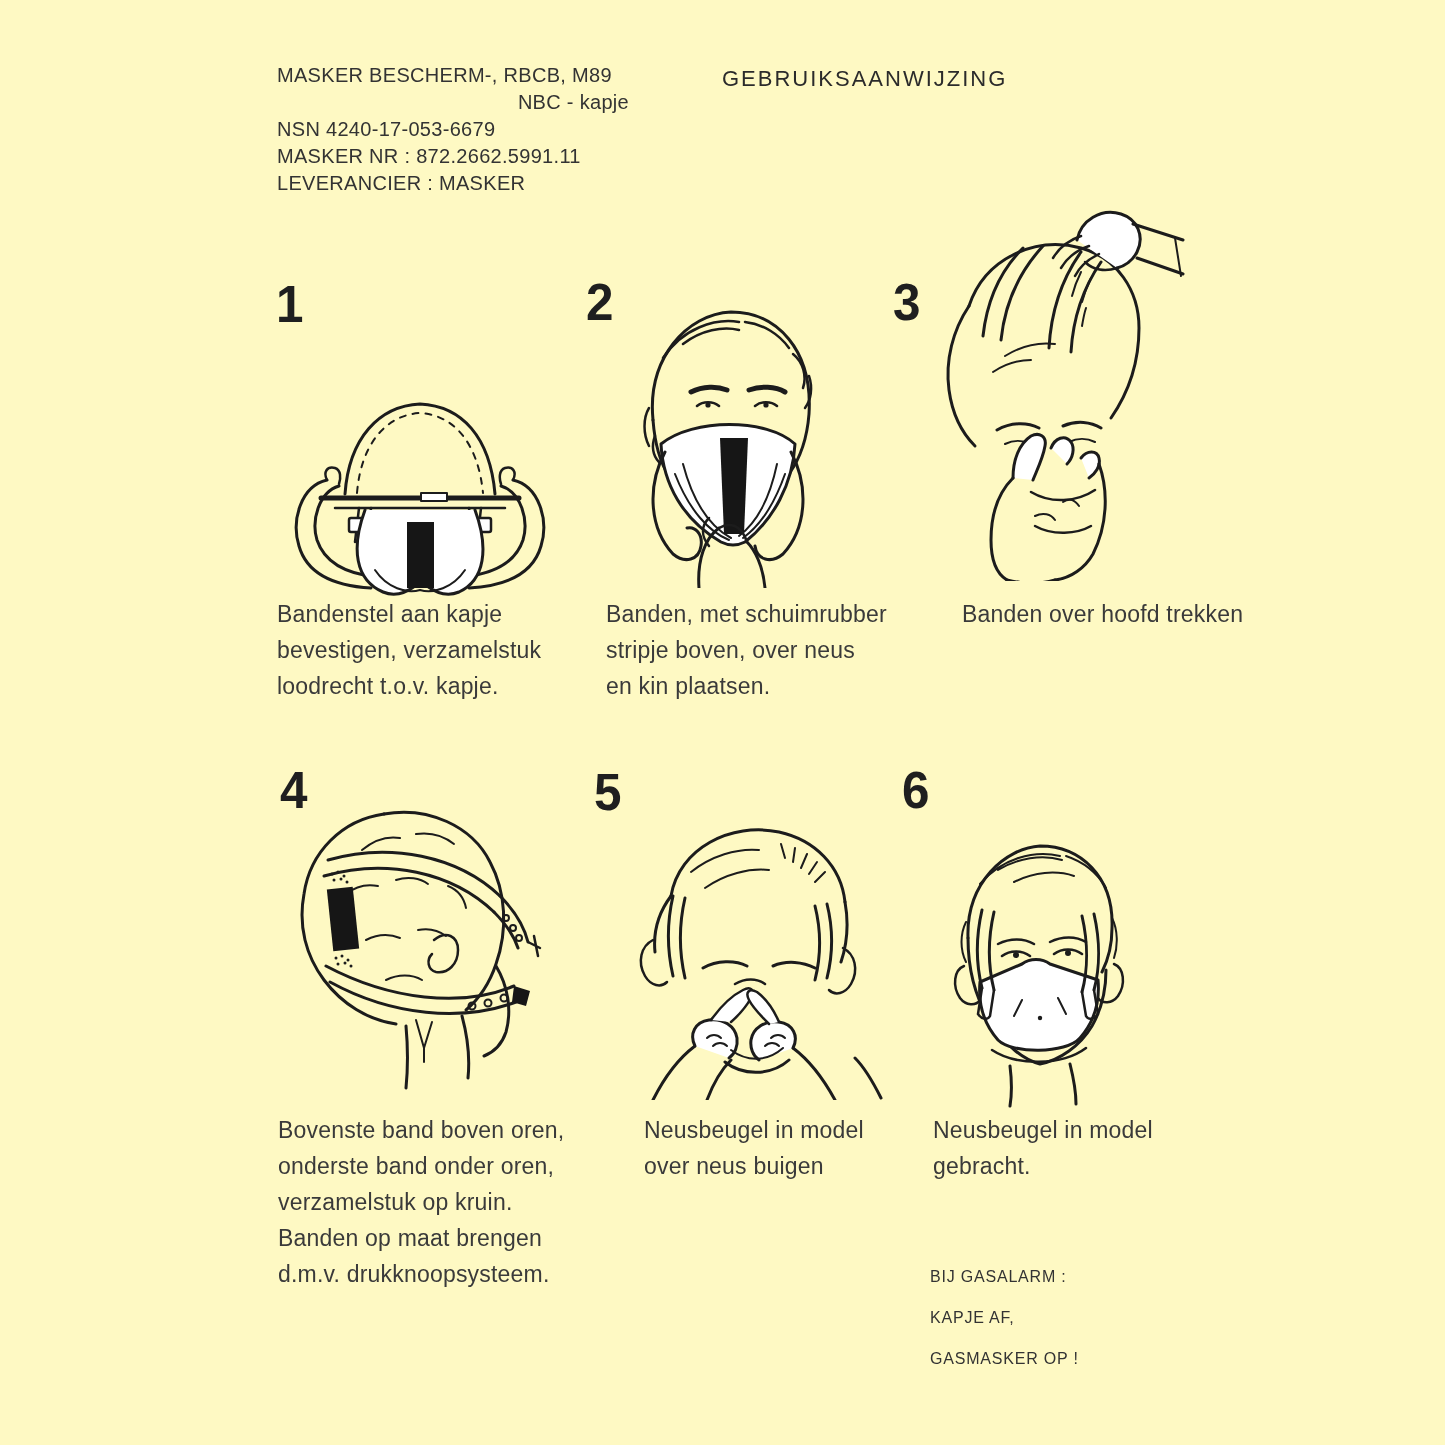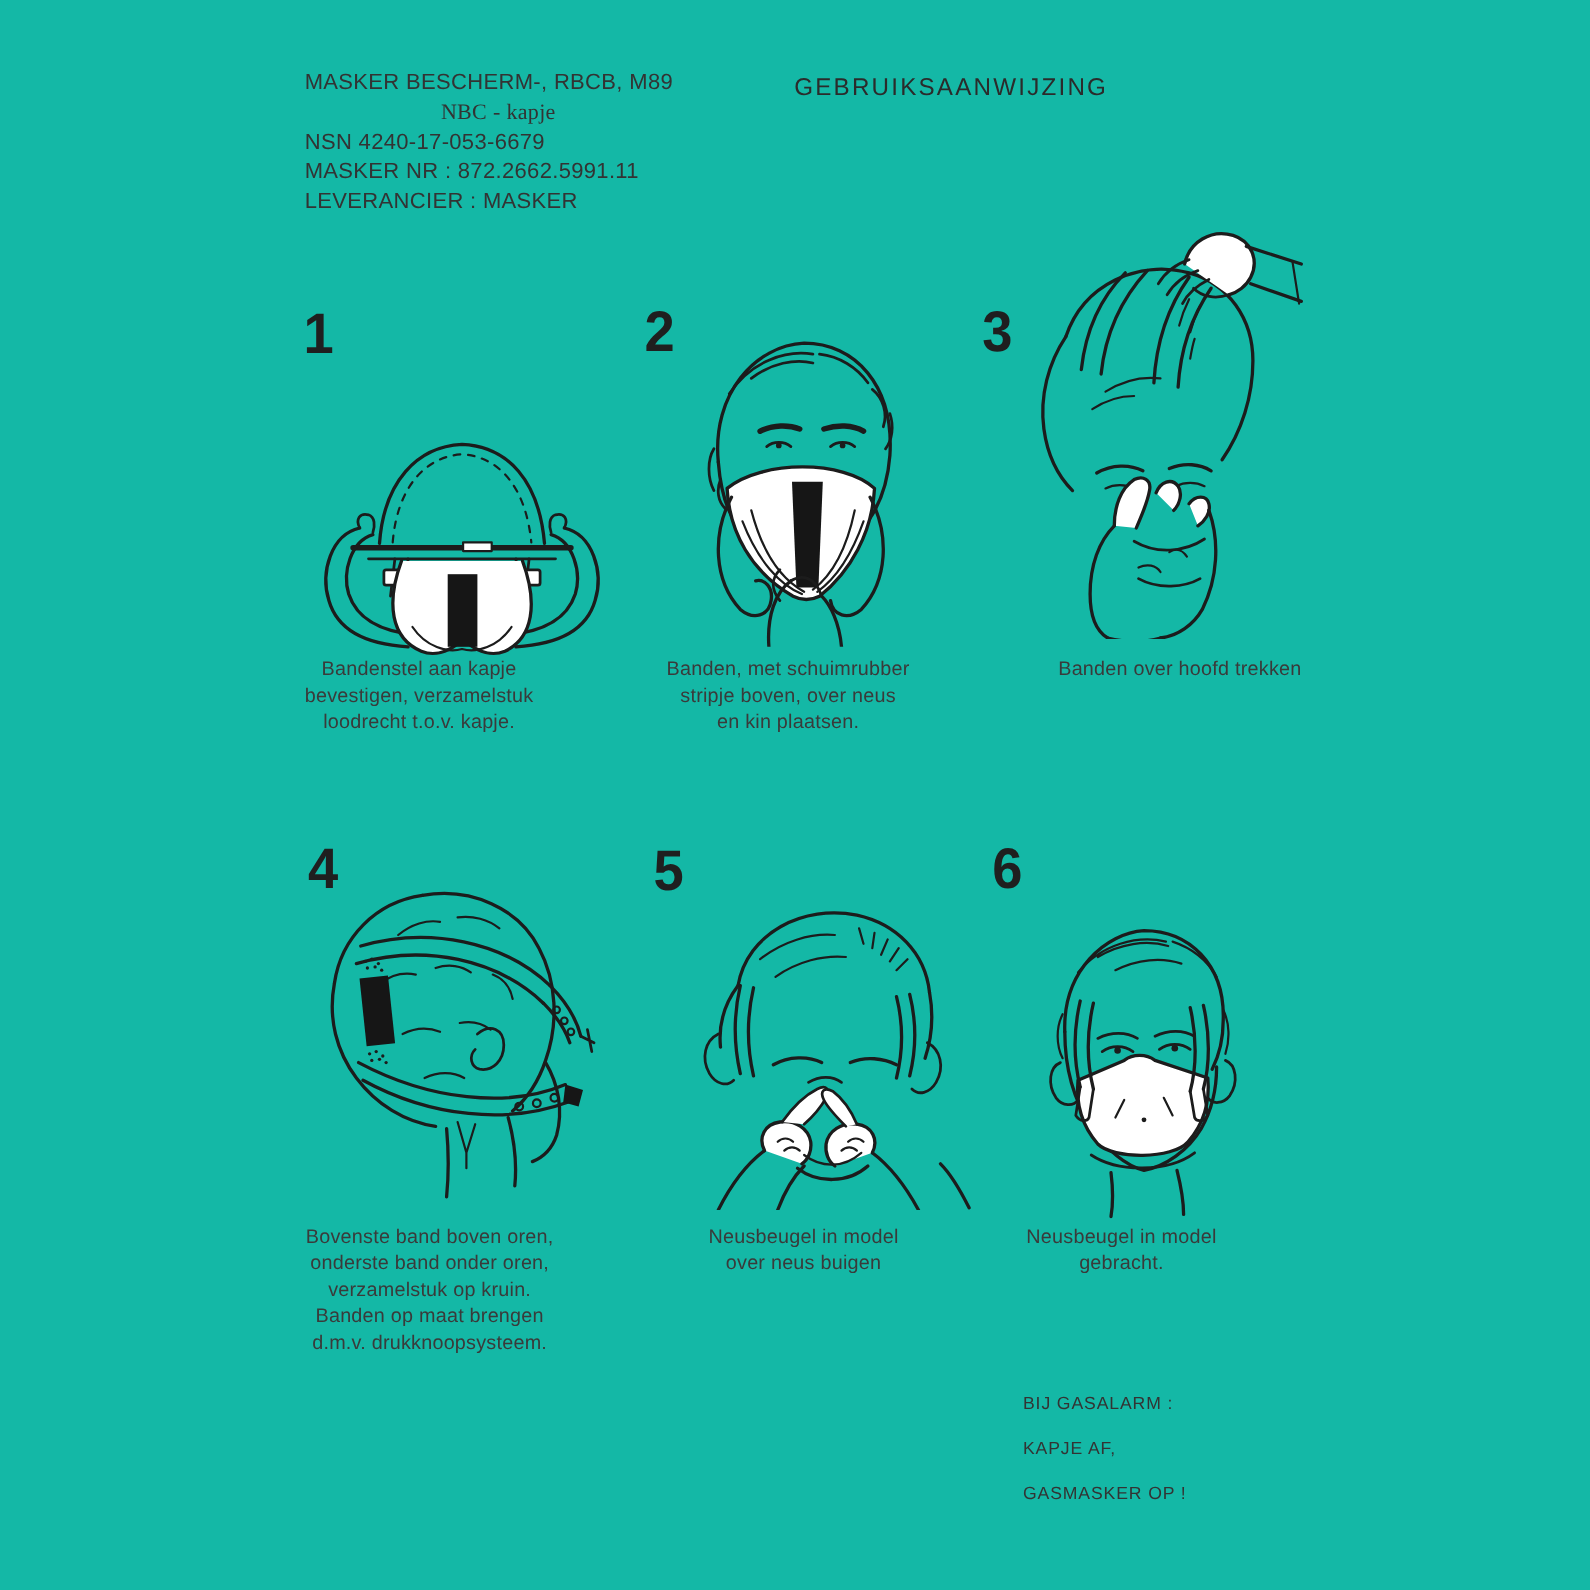--- a/index.html
+++ b/index.html
@@ -1,28 +1,28 @@
 <!DOCTYPE html>
 <html><head>
 <meta charset="utf-8">
 <style>
   html,body { margin:0; padding:0; background:#ffffff; }
   .sheet {
-    position:relative; width:1445px; height:1445px; background:#14b8a6;
+    position:relative; width:1445px; height:1445px; background:#fef9c3;
     font-family:"Liberation Sans","DejaVu Sans",sans-serif; color:#2e2e2e; overflow:hidden;
   }
   .hdr { position:absolute; left:277px; top:62px; font-size:20px; line-height:27px;
          letter-spacing:.3px; color:#333; width:352px; }
-  .hdr .ctr { text-align:center;font-family:Liberation Serif, serif; }
+  .hdr .ctr { text-align:right; }
   .title { position:absolute; left:722px; top:66px; font-size:22px; font-weight:500;
            letter-spacing:2px; color:#2b2b2b; }
   .num { position:absolute; font-size:52px; font-weight:700; color:#1f1f1f;
          transform:scaleX(.95); transform-origin:left top; line-height:1; }
-  .cap { position:absolute; font-size:18px; line-height:24px; white-space:pre-line;
-         color:#3a3a3a; letter-spacing:.2px;text-align:center; }
+  .cap { position:absolute; font-size:23px; line-height:36px; white-space:pre-line;
+         color:#3a3a3a; letter-spacing:.2px; }
   .note { position:absolute; left:930px; top:1256px; font-size:16px; line-height:41px;
           white-space:pre-line; letter-spacing:.8px; color:#333; }
   .illus { position:absolute; }
   .illus path, .illus rect, .illus circle, .illus polygon, .illus line {
     fill:none; stroke:#1c1c1c; stroke-width:3; stroke-linecap:round; stroke-linejoin:round; }
   .illus .thin  { stroke-width:2; }
   .illus .mid   { stroke-width:2.5; }
   .illus .thick { stroke-width:5; }
   .illus .dash  { stroke-width:2; stroke-dasharray:6 7; }
   .illus .blk   { fill:#161616 !important; stroke:none !important; }

